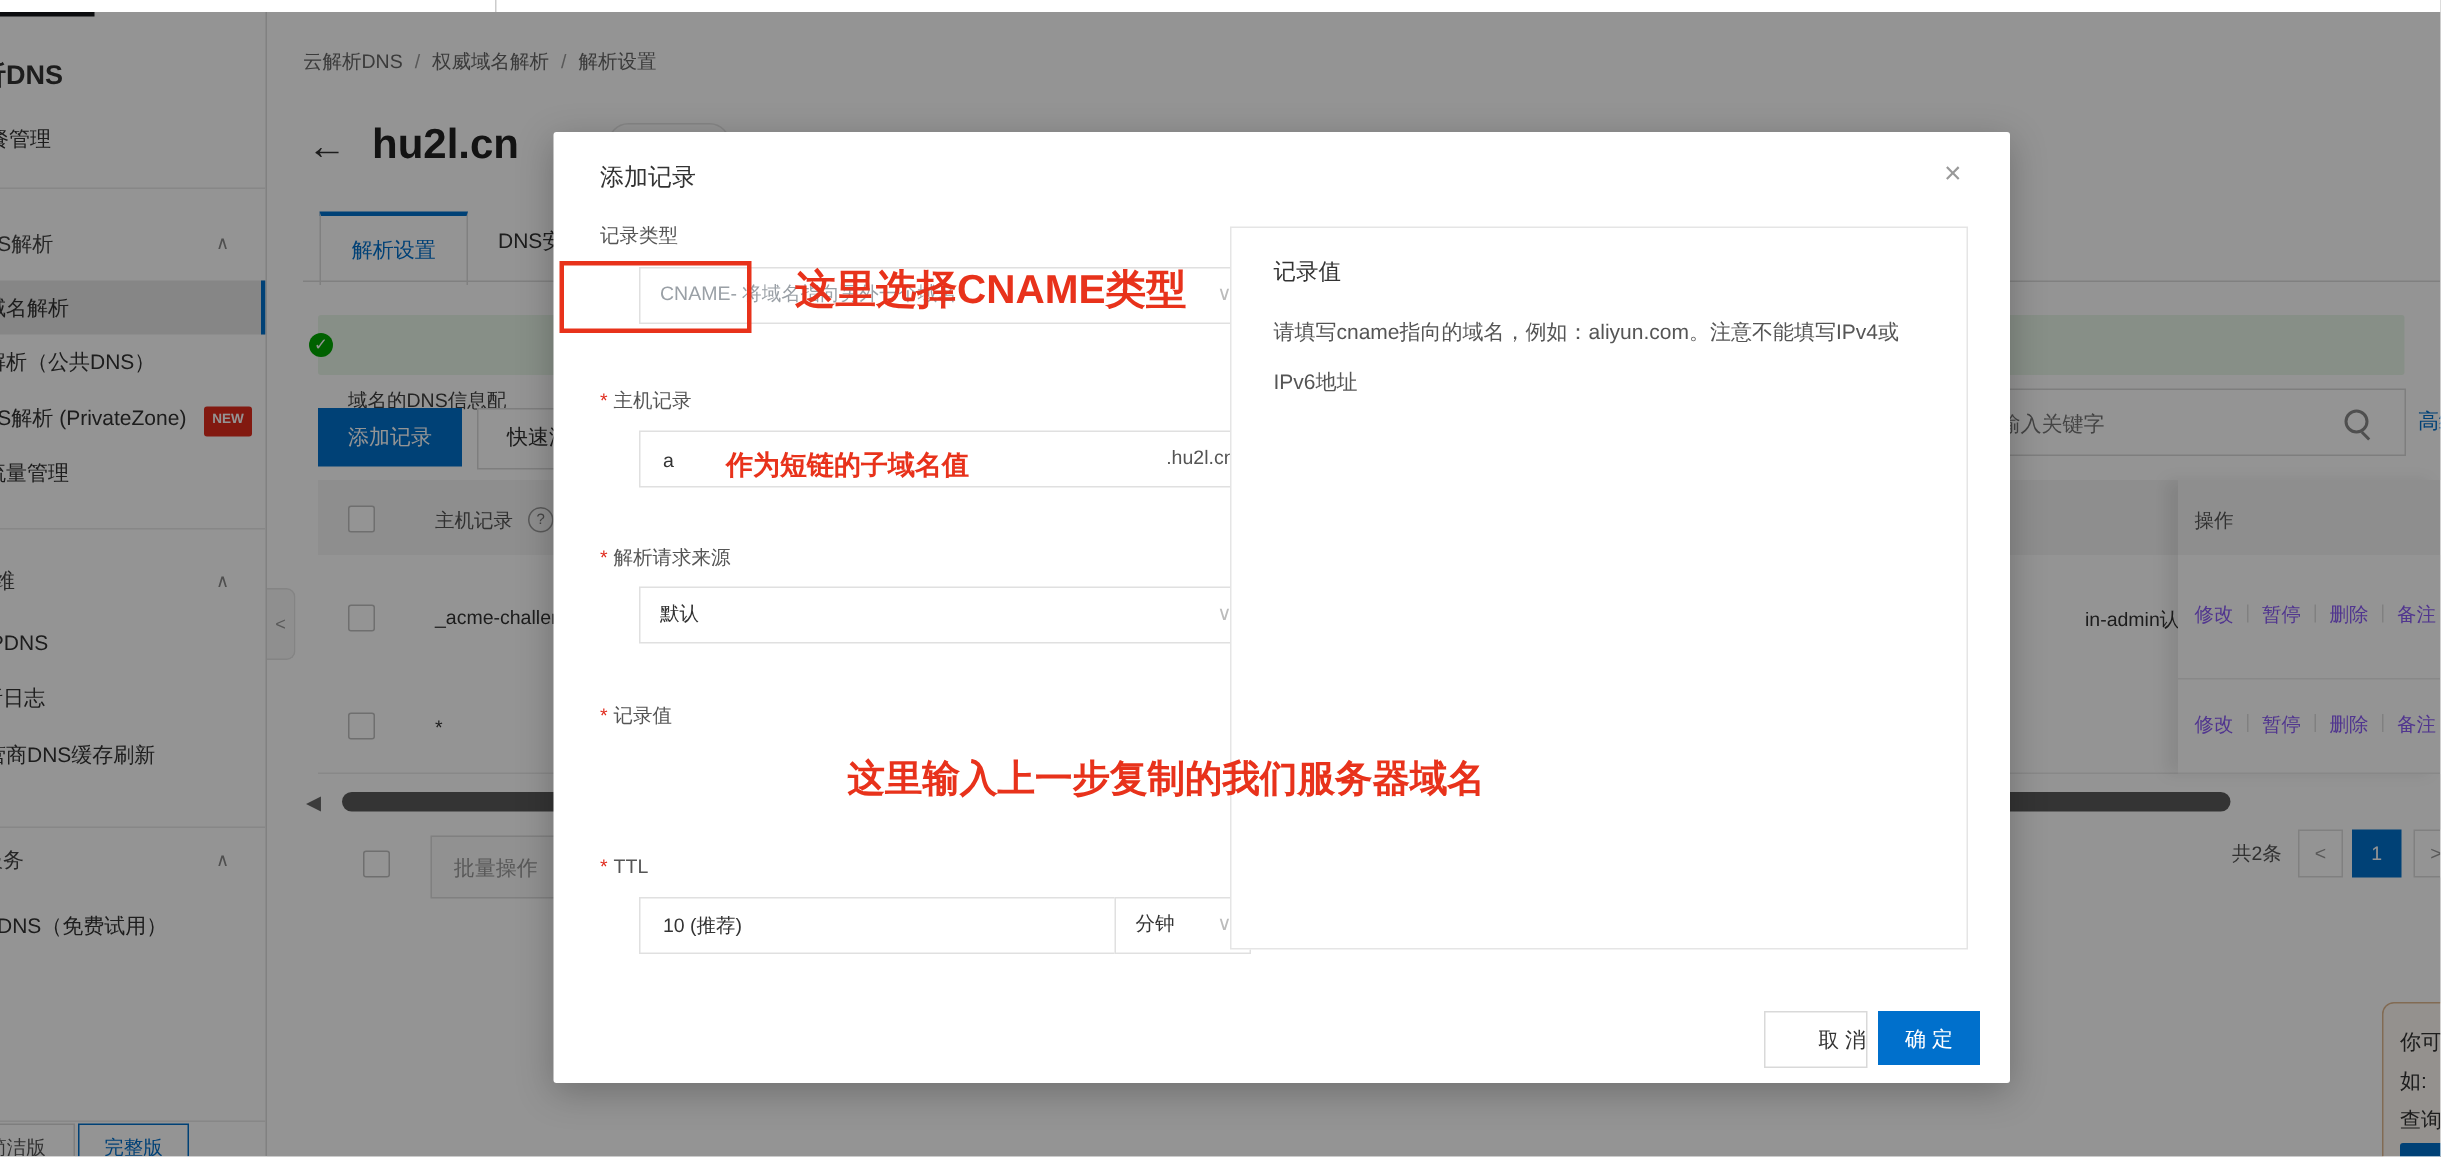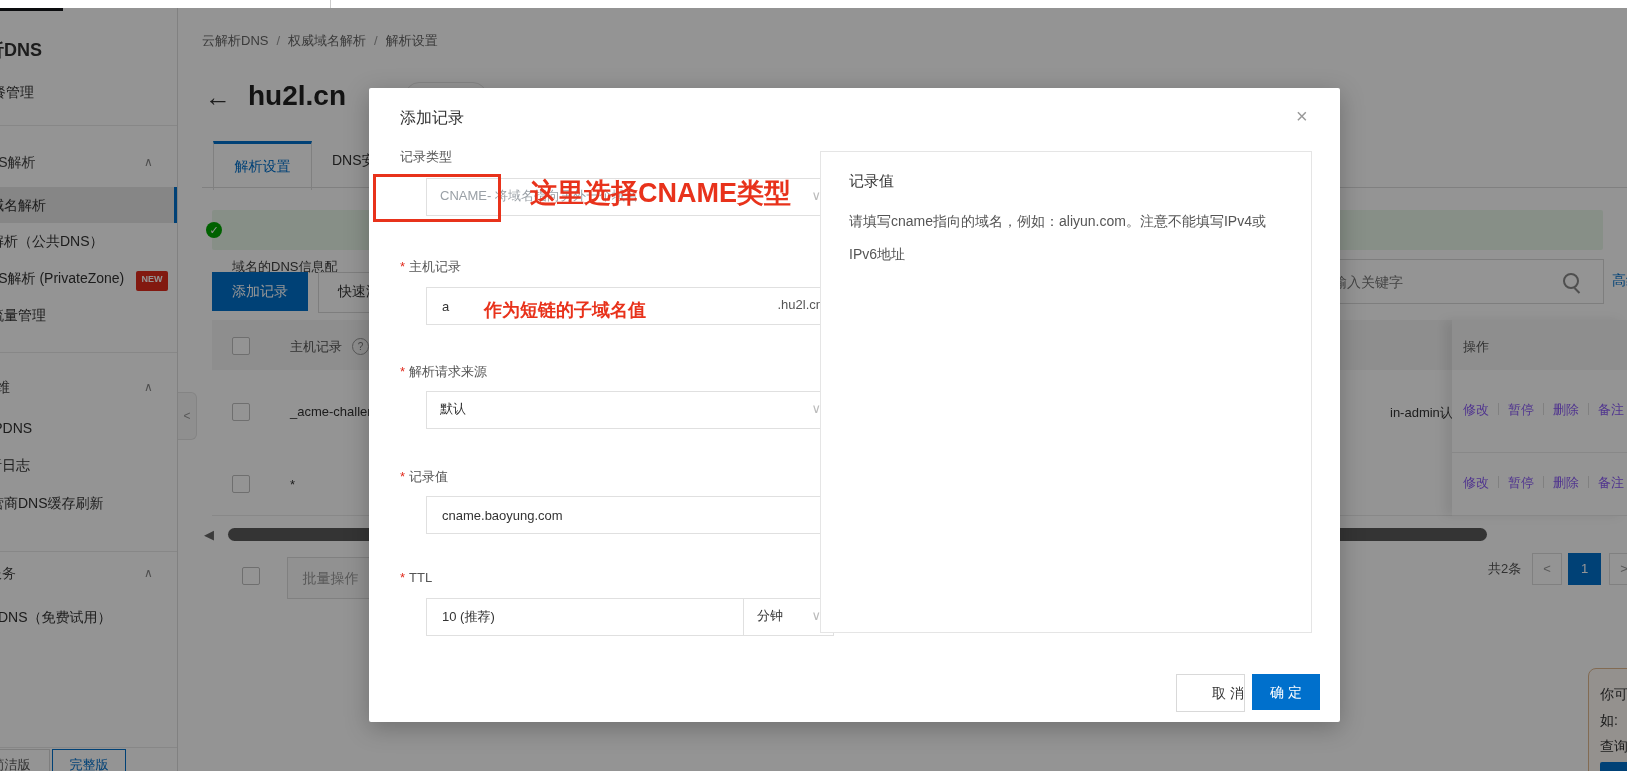--- a/index.html
+++ b/index.html
@@ -242,23 +242,20 @@
     <span class="req">*</span><span>解析请求来源</span>
   </div>
   <div class="abs f-box" style="left:400px;top:391px;">
     <span class="f-select-val">默认</span>
     <span class="f-chevron">∨</span>
   </div>
 
   <div class="abs f-label" style="left:400px;top:468px;">
     <span class="req">*</span><span>记录值</span>
   </div>
-  <div class="abs f-box" style="left:400px;top:496px;">
-    <input value="cname.baoyung.com" style="">
-  </div>
 
   <div class="abs f-label" style="left:400px;top:570px;">
     <span class="req">*</span><span>TTL</span>
   </div>
   <div class="abs f-box" style="left:400px;top:598px;width:317px;">
     <input value="10 (推荐)" style="">
   </div>
   <div class="abs f-box" style="left:717px;top:598px;width:89px;">
     <span class="f-select-val">分钟</span>
     <span class="f-chevron">∨</span>
@@ -270,14 +267,15 @@
       <p class="help-p">请填写cname指向的域名，例如：aliyun.com。注意不能填写IPv4或IPv6地址</p>
     </div>
   </div>
 
   <div class="abs btn-plain modal-btn" style="left:1176px;top:674px;width:67px;height:36px;text-align:right;">取 消</div>
   <div class="abs btn-primary modal-btn" style="left:1252px;top:674px;width:68px;height:36px;">确 定</div>
 
   <div class="abs red-box"></div>
   <div class="abs red-note" style="left:530px;top:175px;font-size:27px;">这里选择CNAME类型</div>
   <div class="abs red-note" style="left:484px;top:298px;font-size:18px;">作为短链的子域名值</div>
+  <div class="abs red-note" style="left:565px;top:502px;font-size:25px;">这里输入上一步复制的我们服务器域名</div>
 
 </div>
 
 </body></html>

